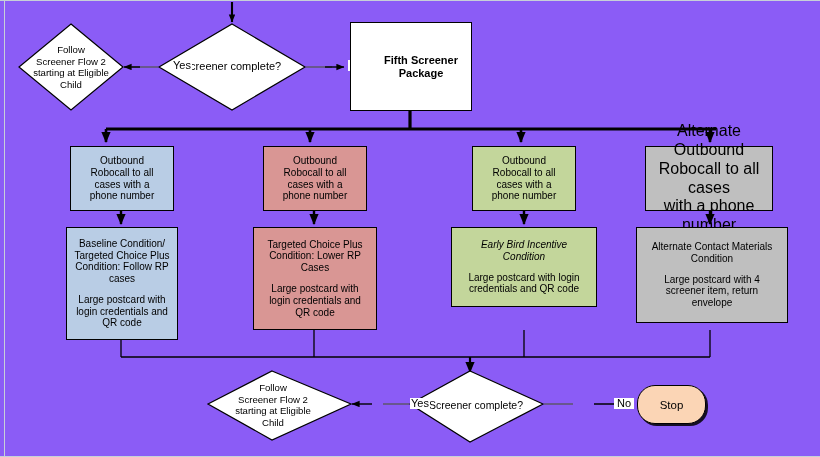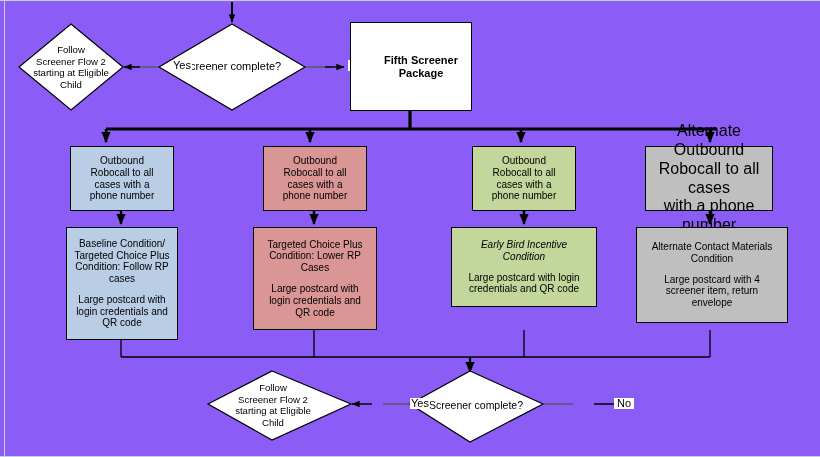--- a/index.html
+++ b/index.html
@@ -209,14 +209,15 @@
 Screener Flow 2
 starting at Eligible
 Child</div>
 
   <div class="diamond-label" style="left:412px;top:394px;width:128px;height:22px;font-size:10.5px;">Screener complete?</div>
 
   <div class="edge-label" style="left:370px;top:398px;width:18px;">Yes</div>
 
   <div class="edge-label" style="left:574px;top:398px;width:18px;">No</div>
 
+  <div class="stop" style="left:637px;top:385px;width:67px;height:37px;">Stop</div>
 
 </div>
 
 </body></html>

